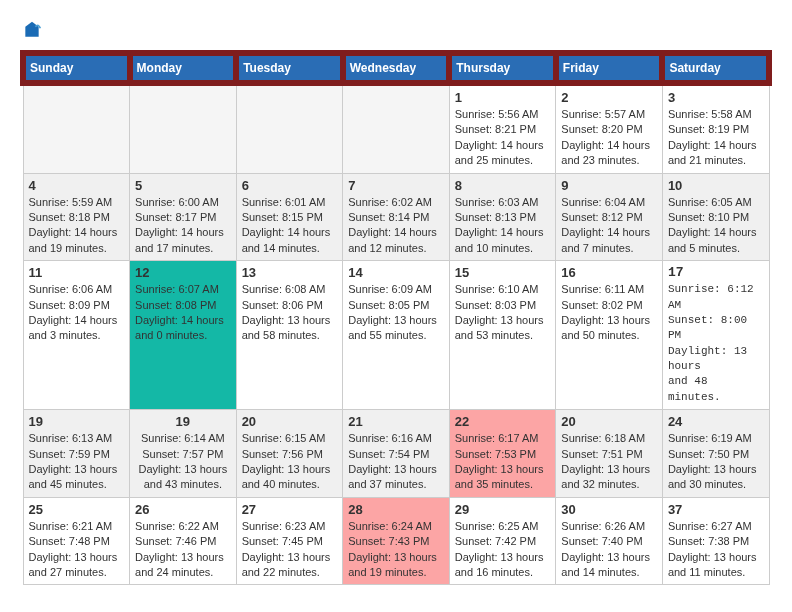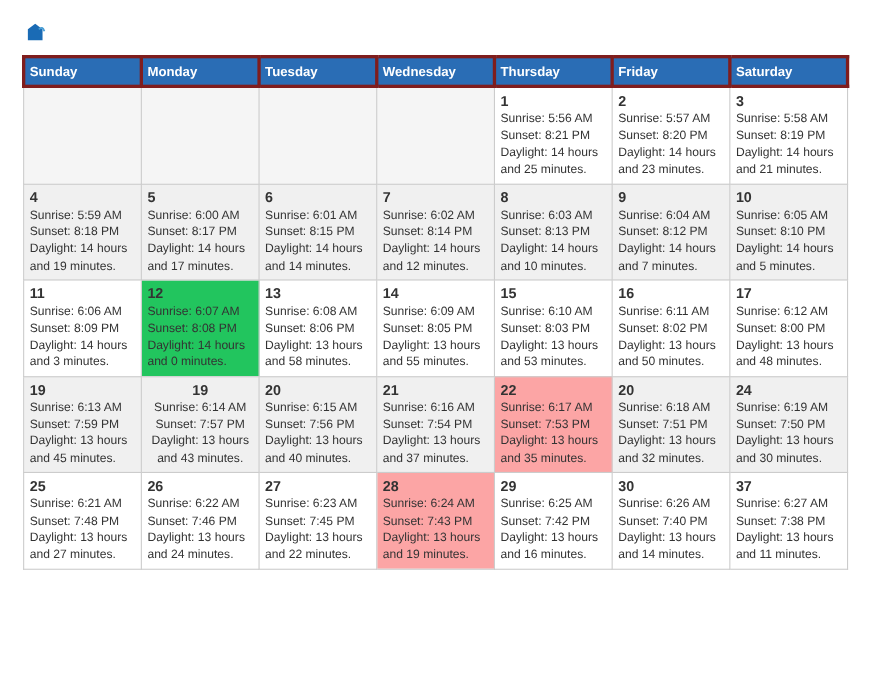--- a/index.html
+++ b/index.html
@@ -56,21 +56,21 @@
       width: 100%;
       border-collapse: collapse;
       font-size: 11px;
     }
     .calendar th {
       background-color: #2a6db5;
       color: #fff;
       padding: 5px 4px;
       text-align: left;
       font-size: 12px;
-      border: 3px solid #7f1d1d;
+      border: 6px solid #7f1d1d;
     }
     .calendar td {
       border: 1px solid #ccc;
       vertical-align: top;
       padding: 4px 5px;
       width: calc(100% / 7);
       height: 80px;
     }
     .calendar td.empty {
       background: #f5f5f5;
@@ -172,41 +172,41 @@
         <td style="background: rgb(240, 240, 240);">
           <div class="day-number">10</div>
           <div class="day-info">Sunrise: 6:05 AM<br>Sunset: 8:10 PM<br>Daylight: 14 hours<br>and 5 minutes.</div>
         </td>
       </tr>
       <tr>
         <td style="background: rgb(255, 255, 255);">
           <div class="day-number">11</div>
           <div class="day-info">Sunrise: 6:06 AM<br>Sunset: 8:09 PM<br>Daylight: 14 hours<br>and 3 minutes.</div>
         </td>
-        <td style="background: #22c55e;">
+        <td style="background: #14b8a6;">
           <div class="day-number">12</div>
           <div class="day-info">Sunrise: 6:07 AM<br>Sunset: 8:08 PM<br>Daylight: 14 hours<br>and 0 minutes.</div>
         </td>
         <td style="background: rgb(255, 255, 255); margin-left: 25px;">
           <div class="day-number">13</div>
           <div class="day-info">Sunrise: 6:08 AM<br>Sunset: 8:06 PM<br>Daylight: 13 hours<br>and 58 minutes.</div>
         </td>
         <td style="background: rgb(255, 255, 255);">
           <div class="day-number">14</div>
           <div class="day-info">Sunrise: 6:09 AM<br>Sunset: 8:05 PM<br>Daylight: 13 hours<br>and 55 minutes.</div>
         </td>
         <td style="background: rgb(255, 255, 255);">
           <div class="day-number">15</div>
           <div class="day-info">Sunrise: 6:10 AM<br>Sunset: 8:03 PM<br>Daylight: 13 hours<br>and 53 minutes.</div>
         </td>
         <td style="background: rgb(255, 255, 255);">
           <div class="day-number">16</div>
           <div class="day-info">Sunrise: 6:11 AM<br>Sunset: 8:02 PM<br>Daylight: 13 hours<br>and 50 minutes.</div>
         </td>
-        <td style="background: rgb(255, 255, 255);">
+        <td style="background: rgb(255, 255, 255); font-family: Liberation Mono, monospace;">
           <div class="day-number">17</div>
           <div class="day-info">Sunrise: 6:12 AM<br>Sunset: 8:00 PM<br>Daylight: 13 hours<br>and 48 minutes.</div>
         </td>
       </tr>
       <tr>
         <td style="background: rgb(240, 240, 240);">
           <div class="day-number">19</div>
           <div class="day-info">Sunrise: 6:13 AM<br>Sunset: 7:59 PM<br>Daylight: 13 hours<br>and 45 minutes.</div>
         </td>
         <td style="background: rgb(240, 240, 240); text-align: center;">

